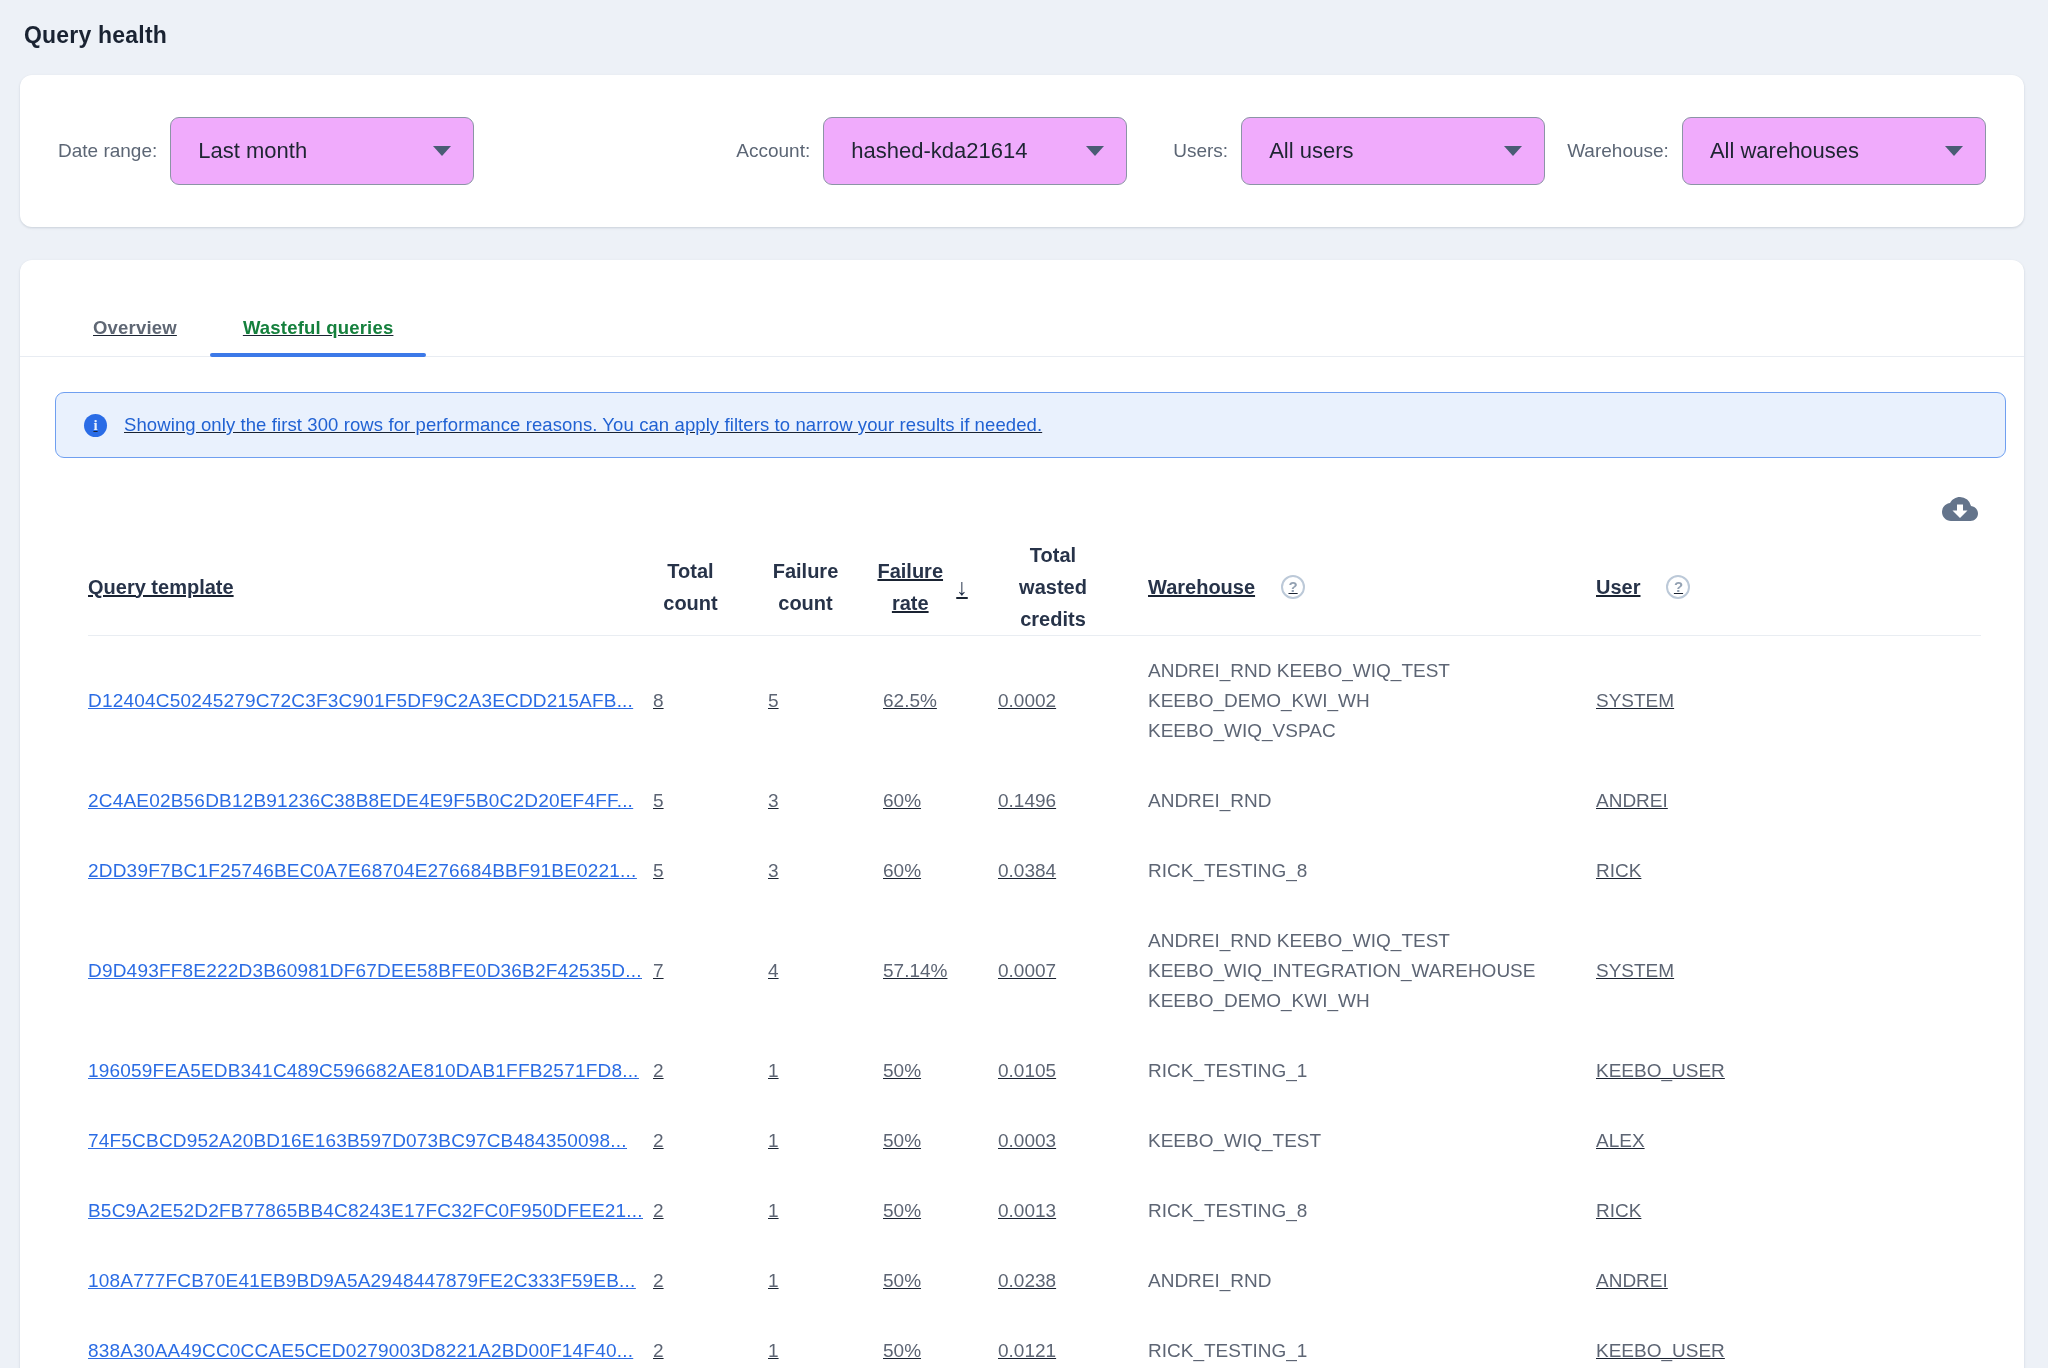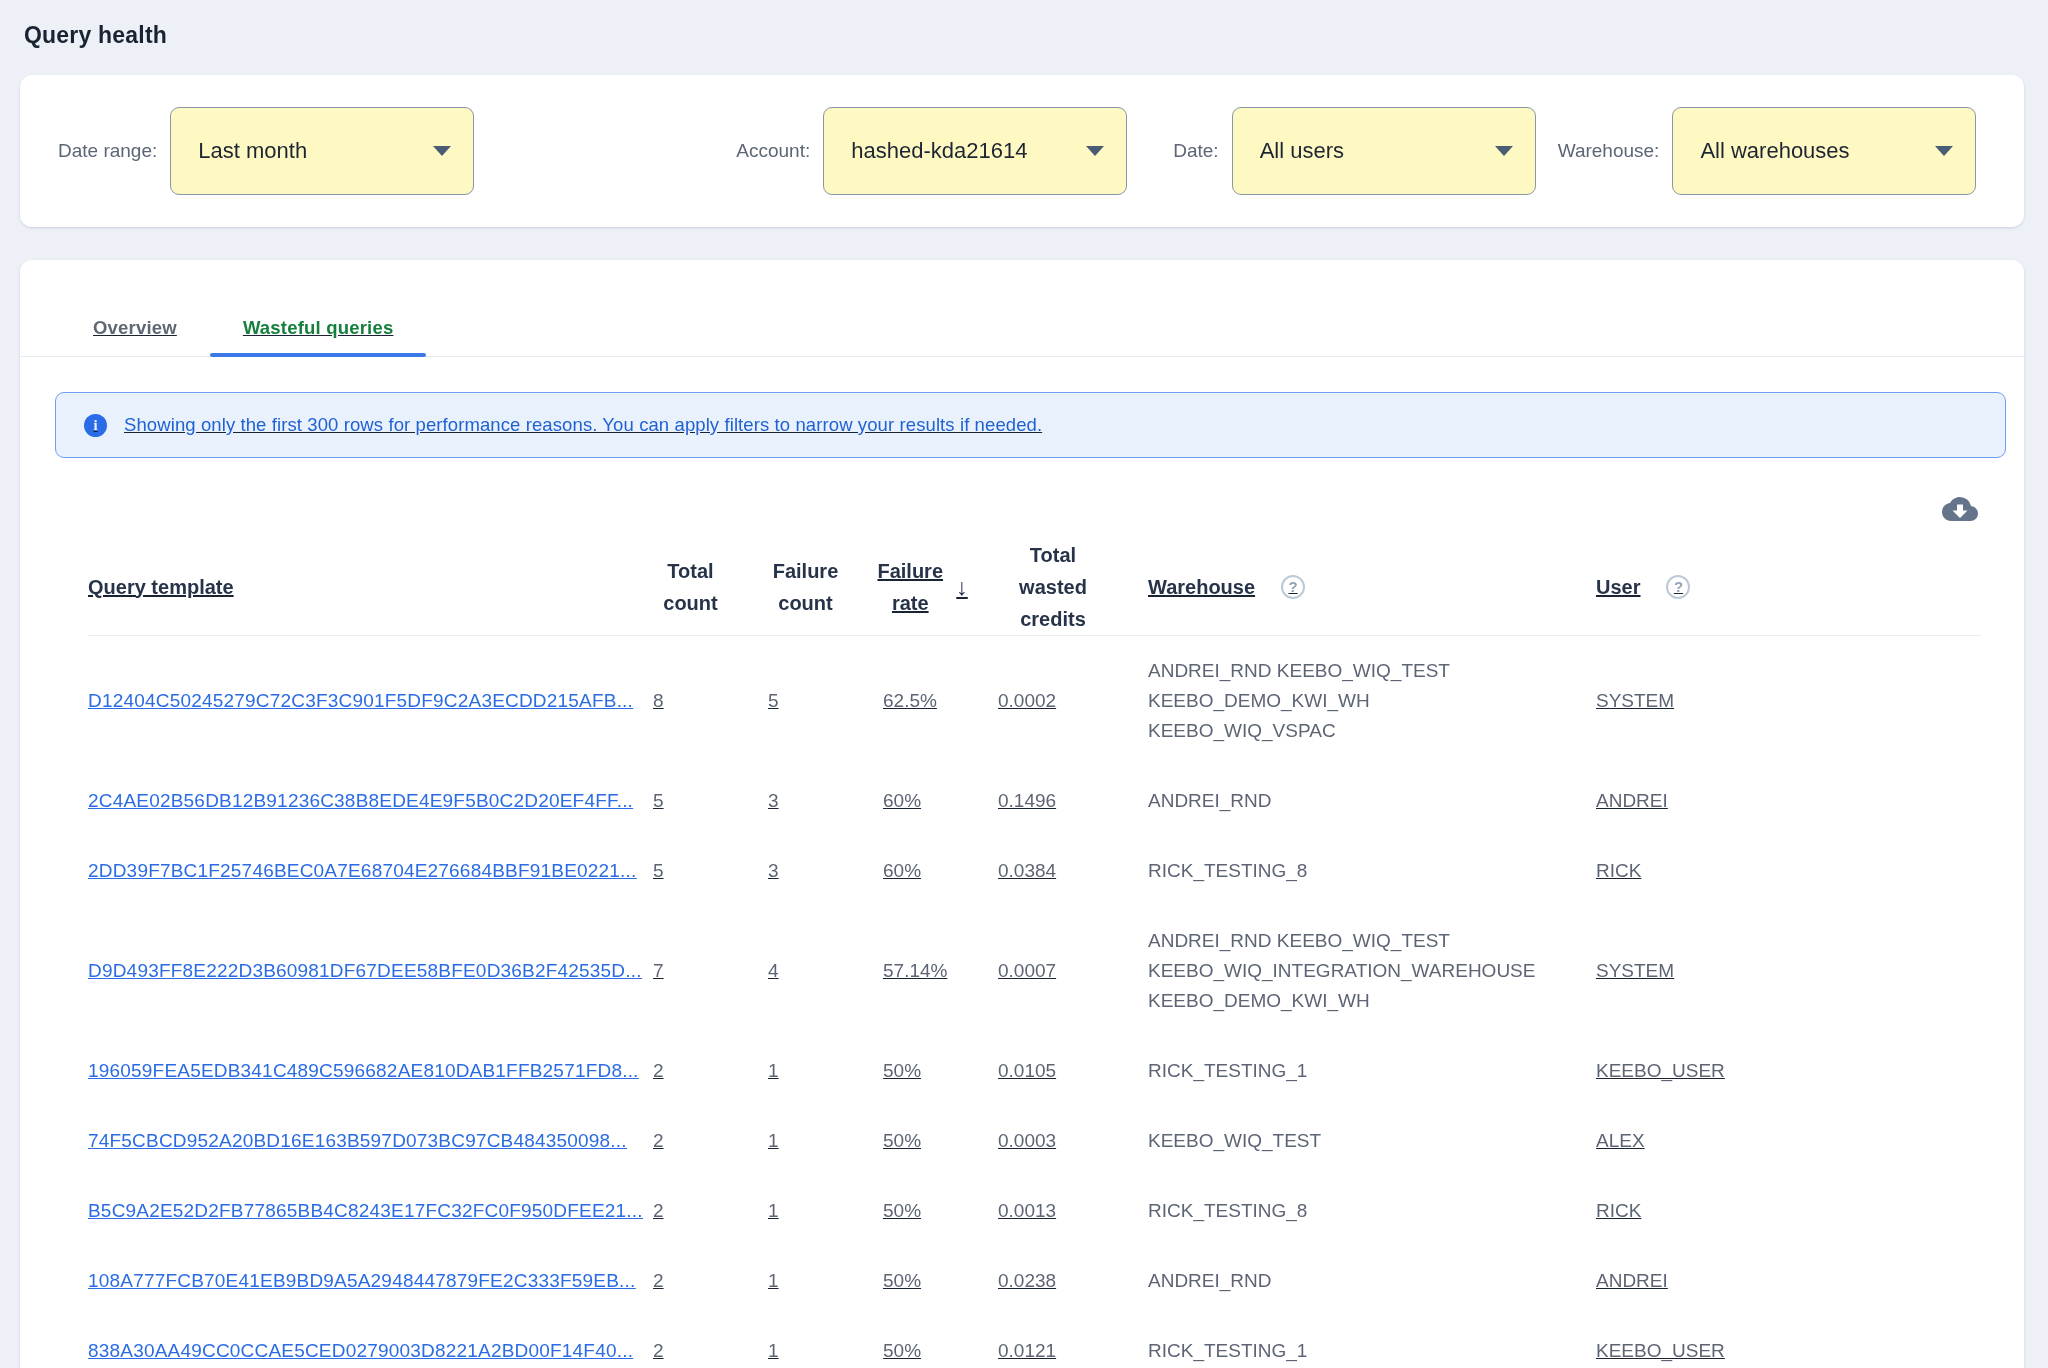--- a/index.html
+++ b/index.html
@@ -25,26 +25,26 @@
     display: flex;
     align-items: center;
     padding: 0 38px;
   }
   .fgroup { display: flex; align-items: center; }
   .fgroup.g2 { margin-left: 262px; }
   .fgroup.g3 { margin-left: 46px; }
   .fgroup.g4 { margin-left: 22px; }
   .flabel { font-size: 19px; color: #5c6675; margin-right: 13px; white-space: nowrap; }
   .select {
-    width: 304px; height: 88px;
+    width: 304px; height: 68px;
     border: 1px solid #8b95a5;
     border-radius: 9px;
     display: flex; align-items: center;
     padding: 0 22px 0 27px;
-    background: #fef9c3;
+    background: #f0abfc;
     cursor: pointer;
   }
   .select .sel-value { font-size: 22px; font-weight: 500; color: #1e2532; flex: 1; white-space: nowrap; overflow: hidden; }
   .caret {
     width: 0; height: 0; flex: none;
     border-left: 9px solid transparent;
     border-right: 9px solid transparent;
     border-top: 10px solid #4a5c74;
     margin-left: 12px;
   }
@@ -168,21 +168,21 @@
     </div>
   </div>
   <div class="fgroup g2">
     <span class="flabel">Account:</span>
     <div class="select">
       <span class="sel-value">hashed-kda21614</span>
       <span class="caret"></span>
     </div>
   </div>
   <div class="fgroup g3">
-    <span class="flabel">Date:</span>
+    <span class="flabel">Users:</span>
     <div class="select">
       <span class="sel-value">All users</span>
       <span class="caret"></span>
     </div>
   </div>
   <div class="fgroup g4">
     <span class="flabel">Warehouse:</span>
     <div class="select">
       <span class="sel-value">All warehouses</span>
       <span class="caret"></span>

